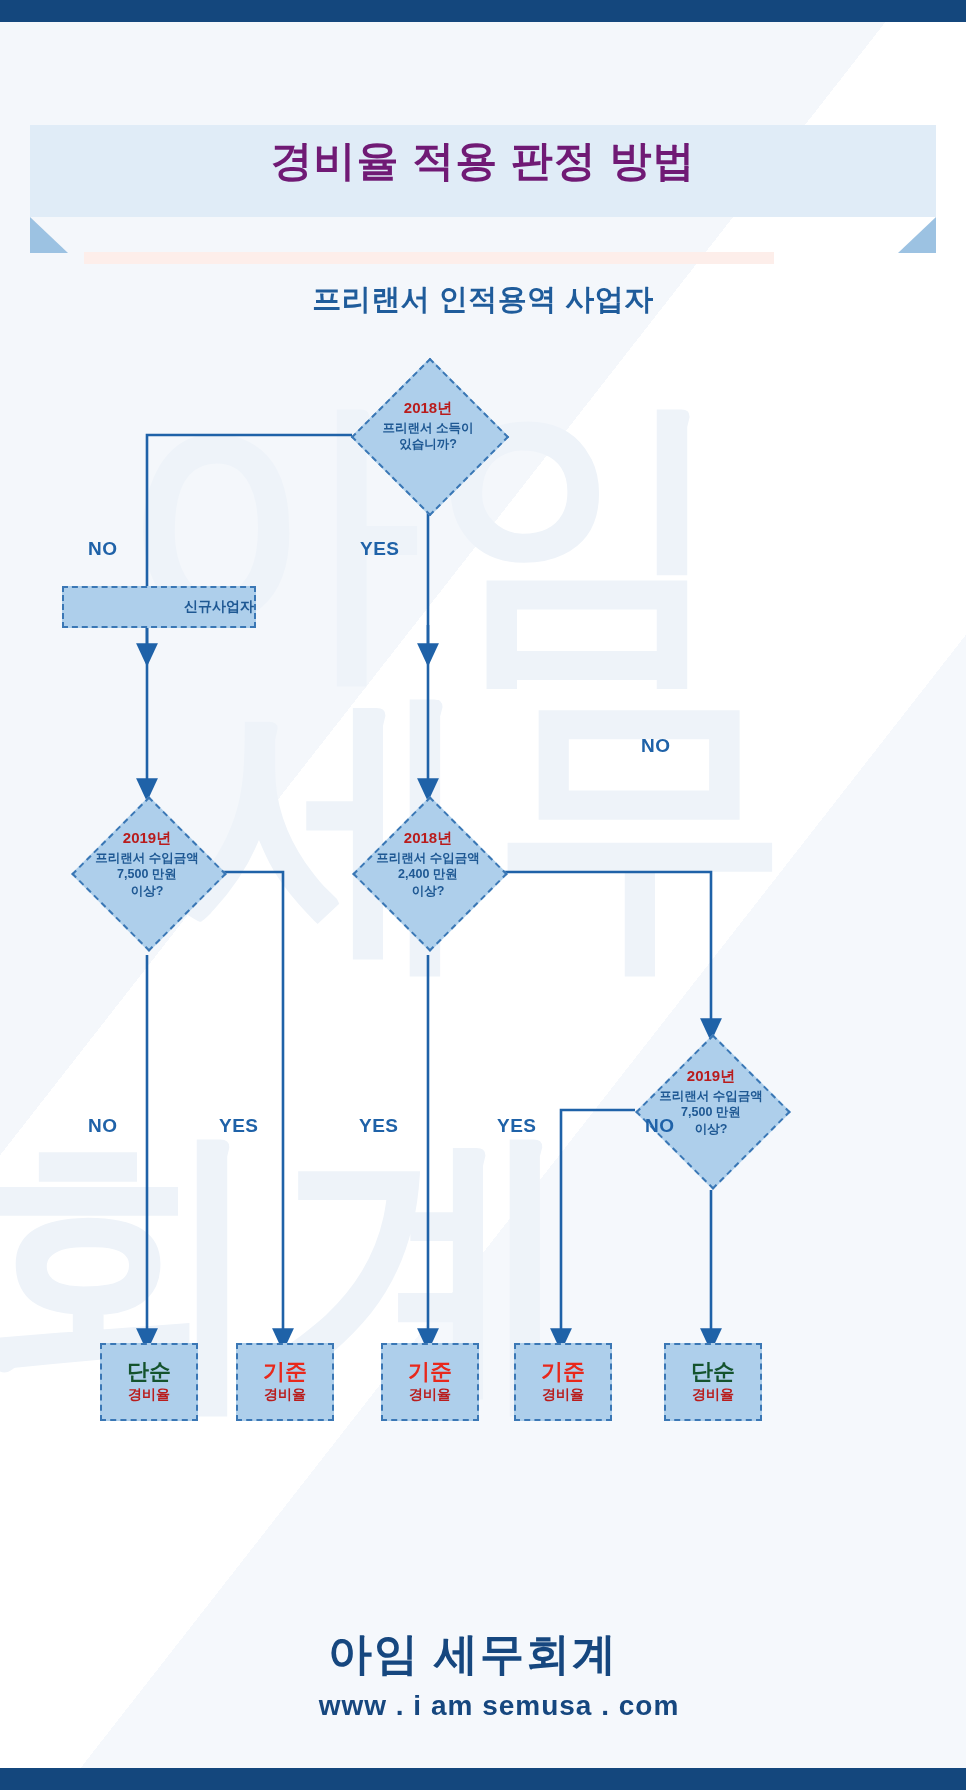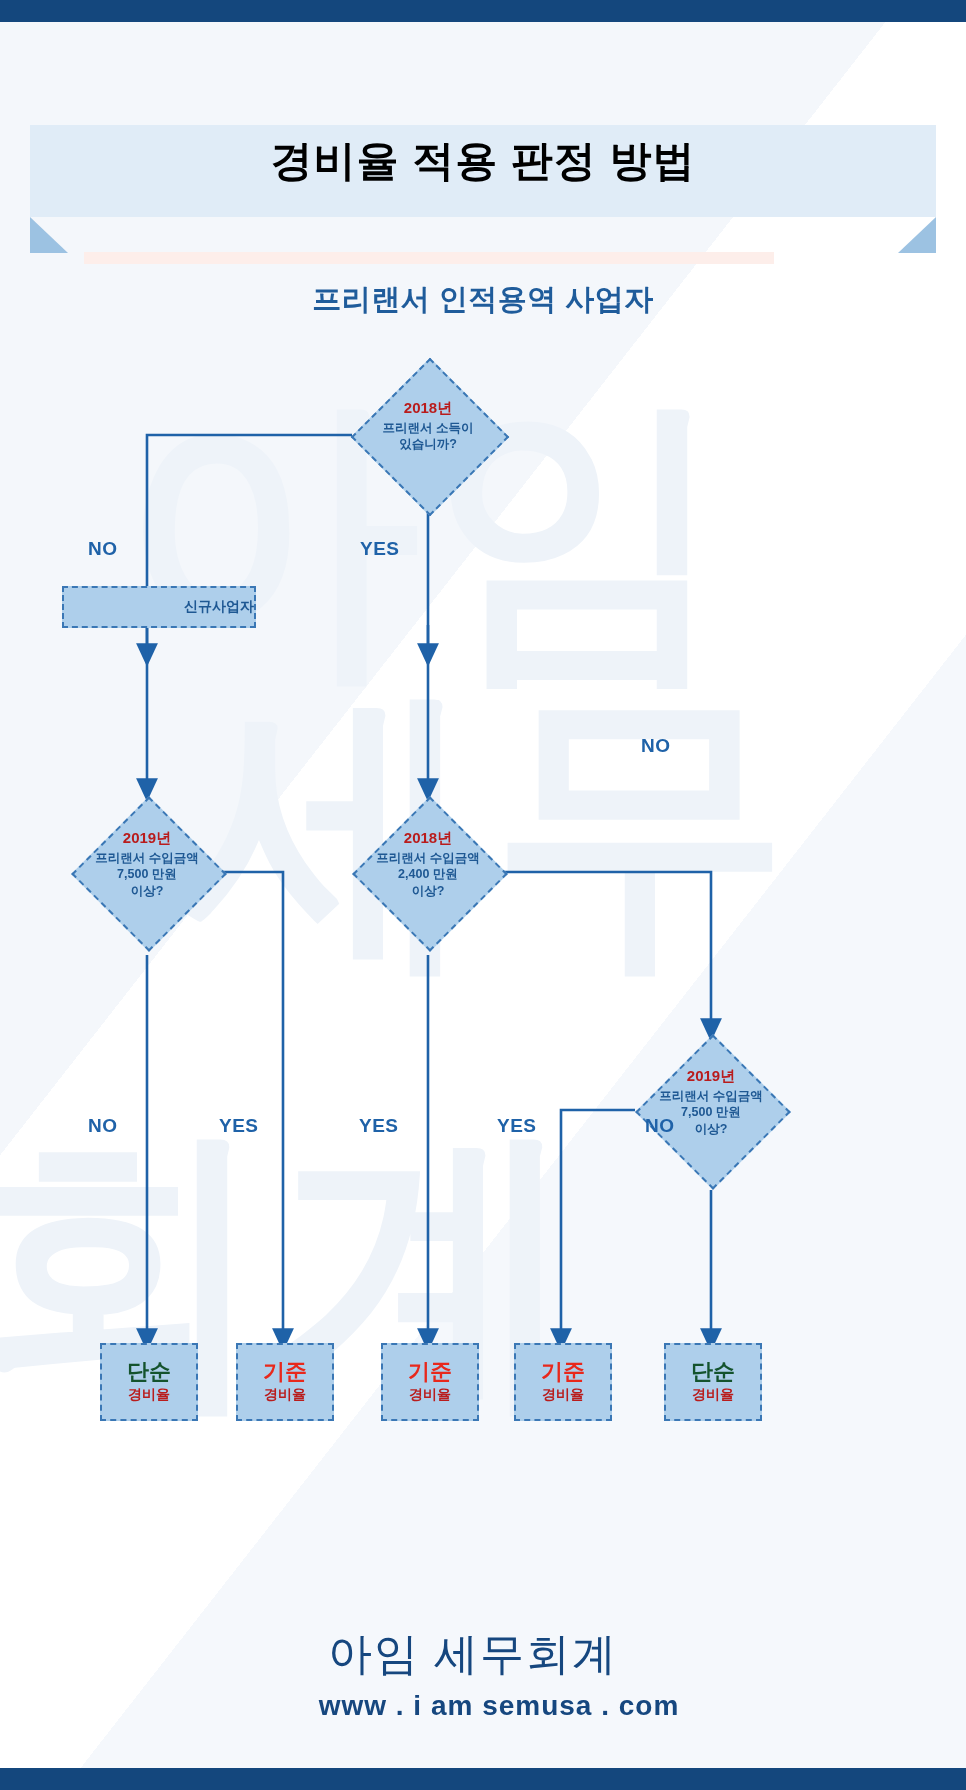--- a/index.html
+++ b/index.html
@@ -21,21 +21,21 @@
   
   .ghost{position:absolute;color:#eef3f9;font-weight:900;line-height:.9;user-select:none;}
   .g1{left:120px;top:400px;font-size:300px;letter-spacing:10px;}
   .g2{left:180px;top:690px;font-size:300px;letter-spacing:10px;}
   .g3{left:-30px;top:1130px;font-size:300px;letter-spacing:10px;}
 
   
   .banner{position:absolute;left:30px;top:125px;width:906px;height:92px;background:#e0ecf7;}
   .banner-title{position:absolute;left:0;top:0;width:906px;height:72px;
       display:flex;align-items:center;justify-content:center;
-      font-size:42px;font-weight:900;color:#000000;letter-spacing:1px;}
+      font-size:42px;font-weight:900;color:#701a75;letter-spacing:1px;}
   .tail-l{position:absolute;left:30px;top:217px;width:0;height:0;
       border-left:38px solid #9cc2e2;border-top:36px solid transparent;}
   .tail-r{position:absolute;right:30px;top:217px;width:0;height:0;
       border-right:38px solid #9cc2e2;border-top:36px solid transparent;}
   .pinkline{position:absolute;left:84px;top:252px;width:690px;height:12px;background:#fdeeea;}
 
   .subtitle{position:absolute;left:0;top:280px;width:966px;text-align:center;
       font-size:29px;font-weight:800;color:#1f5c9b;letter-spacing:0.5px;}
 
   
@@ -59,21 +59,21 @@
   .rbox .big.simple{color:#14532d;}
   .rbox .big.standard{color:#e8281c;}
 
   
   .yn{position:absolute;font-size:19px;font-weight:900;color:#1f62a8;letter-spacing:.5px;}
 
   svg.lines{position:absolute;left:0;top:0;width:966px;height:1790px;pointer-events:none;}
 
   
   .brand{position:absolute;left:0;top:1625px;width:946px;text-align:center;
-      font-size:44px;font-weight:400;color:#16477f;letter-spacing:2px;}
+      font-size:44px;font-weight:700;color:#16477f;letter-spacing:2px;}
   .site{position:absolute;left:0;top:1690px;width:966px;text-align:center;
       font-size:28px;font-weight:700;color:#16477f;letter-spacing:1px;padding-left:16px;}
 </style>
 </head>
 <body>
 
 <div class="page">
 
   <div class="bar-top"></div>
   <div class="wash"></div>

